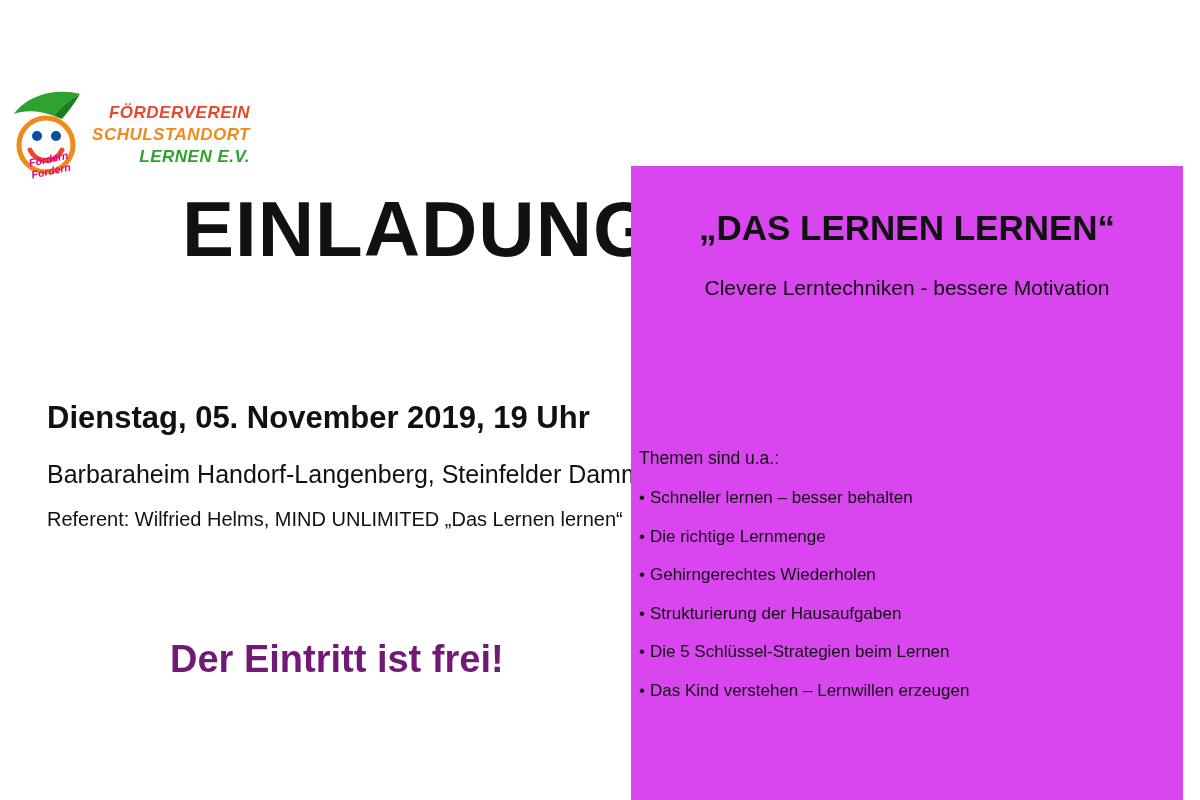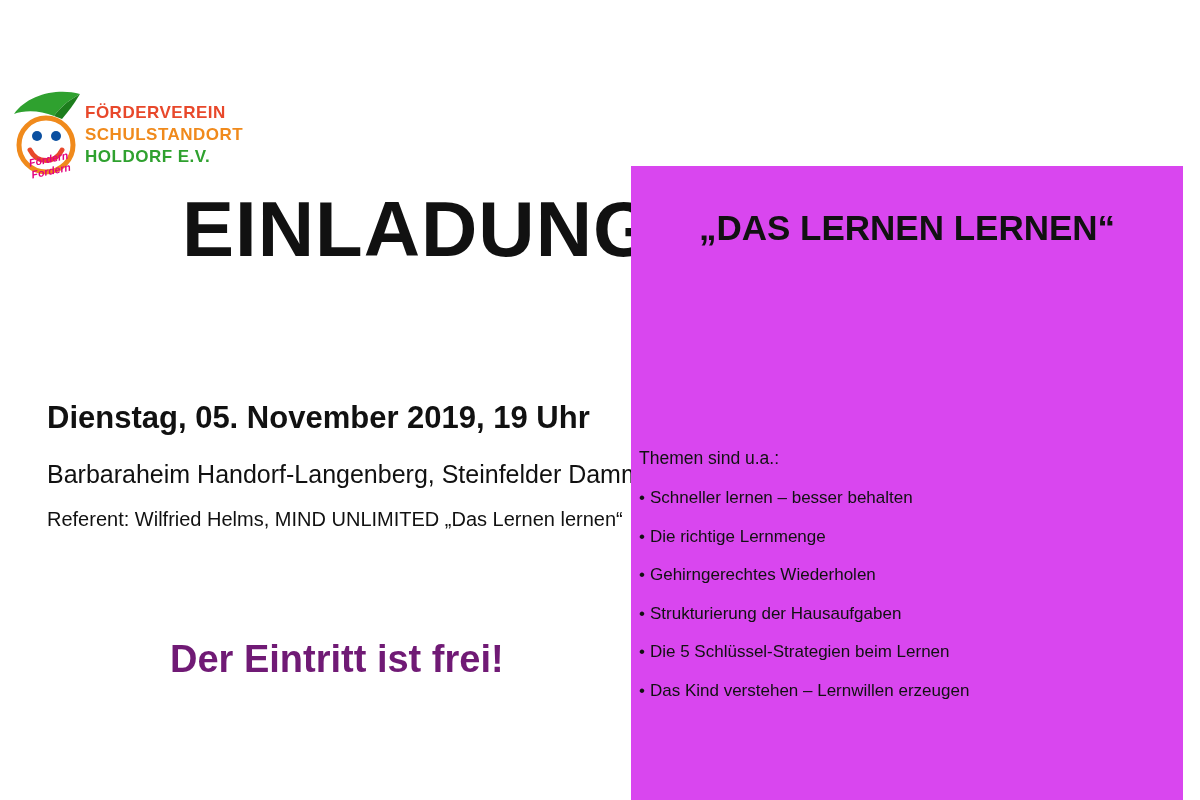--- a/index.html
+++ b/index.html
@@ -30,24 +30,26 @@
     width: 78px;
     height: 95px;
   }
   .logo-text {
     position: absolute;
     left: 75px;
     top: 14px;
     width: 165px;
   }
   .logo-line {
+    font-style: italic;
     font-weight: bold;
     letter-spacing: 0.5px;
     line-height: 1.28;
     white-space: nowrap;
+    text-align: right;
   }
   .logo-line.l1 { font-size: 17px; color: #e8482b; }
   .logo-line.l2 { font-size: 17px; color: #f08a1c; }
   .logo-line.l3 { font-size: 17px; color: #2fa12f; }
   .logo-sub {
     position: absolute;
     left: 18px;
     top: 70px;
     font-size: 10.5px;
     font-style: italic;
@@ -176,33 +178,34 @@
       <path d="M44 28 C50 20, 56 14, 70 6 C64 16, 58 24, 52 31 Z" fill="#1d7d1d"></path>
       <circle cx="36" cy="57" r="27" fill="none" stroke="#f08a1c" stroke-width="5"></circle>
       <circle cx="27" cy="48" r="5" fill="#0a4fa0"></circle>
       <circle cx="46" cy="48" r="5" fill="#0a4fa0"></circle>
       <path d="M20 62 C27 76, 45 76, 52 62" fill="none" stroke="#e8482b" stroke-width="5" stroke-linecap="round"></path>
     </svg>
   </div>
   <div class="logo-text">
     <div class="logo-line l1">FÖRDERVEREIN</div>
     <div class="logo-line l2">SCHULSTANDORT</div>
-    <div class="logo-line l3">HOLDORF E.V.</div>
+    <div class="logo-line l3">LERNEN E.V.</div>
   </div>
   <div class="logo-sub">Fördern<br>Fordern</div>
 </div>
 
 <div class="headline">EINLADUNG</div>
 <div class="date-line">Dienstag, 05. November 2019, 19 Uhr</div>
 <div class="venue-line">Barbaraheim Handorf-Langenberg, Steinfelder Damm</div>
 <div class="speaker-line">Referent: Wilfried Helms,  MIND UNLIMITED „Das Lernen lernen“</div>
 <div class="free-line">Der Eintritt ist frei!</div>
 
 <div class="panel">
   <div class="panel-title">„DAS LERNEN LERNEN“</div>
+  <div class="panel-subtitle">Clevere Lerntechniken - bessere Motivation</div>
   <div class="panel-topics-label">Themen sind u.a.:</div>
   <ul class="panel-list">
     <li><span class="bullet">•</span><span>Schneller lernen – besser behalten</span></li>
     <li><span class="bullet">•</span><span>Die richtige Lernmenge</span></li>
     <li><span class="bullet">•</span><span>Gehirngerechtes Wiederholen</span></li>
     <li><span class="bullet">•</span><span>Strukturierung der Hausaufgaben</span></li>
     <li><span class="bullet">•</span><span>Die 5 Schlüssel-Strategien beim Lernen</span></li>
     <li><span class="bullet">•</span><span>Das Kind verstehen – Lernwillen erzeugen</span></li>
   </ul>
 </div>

